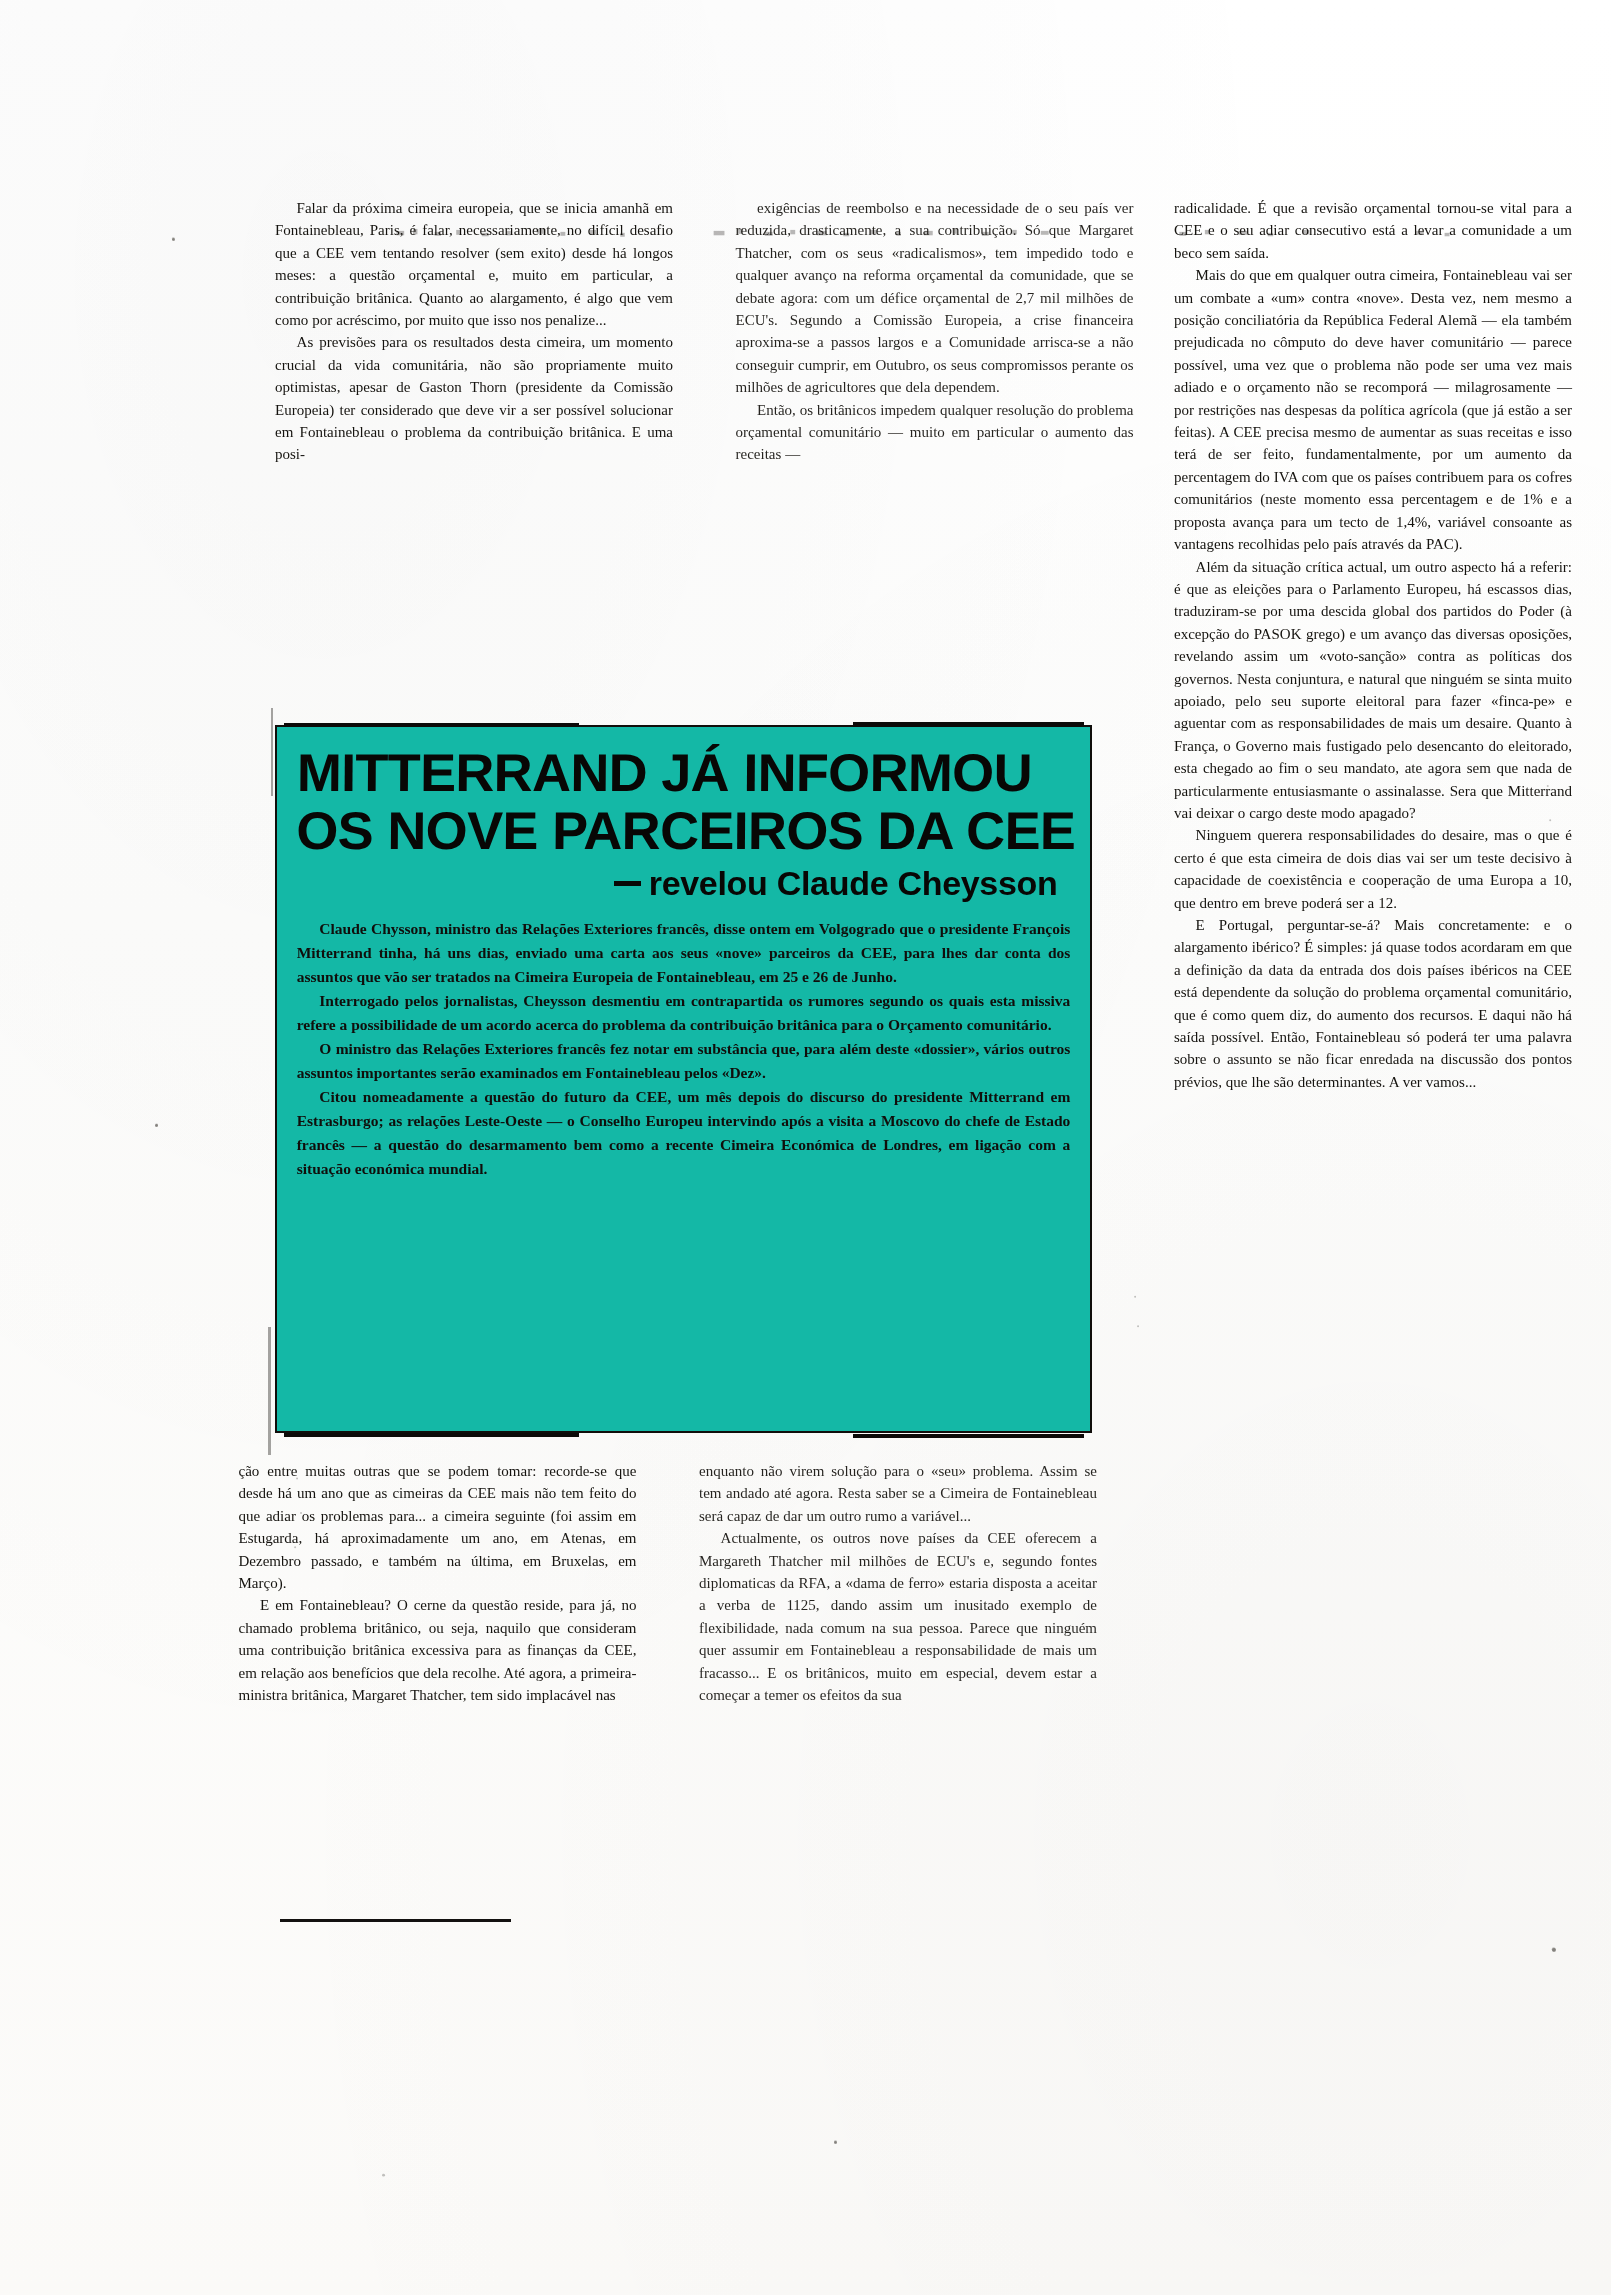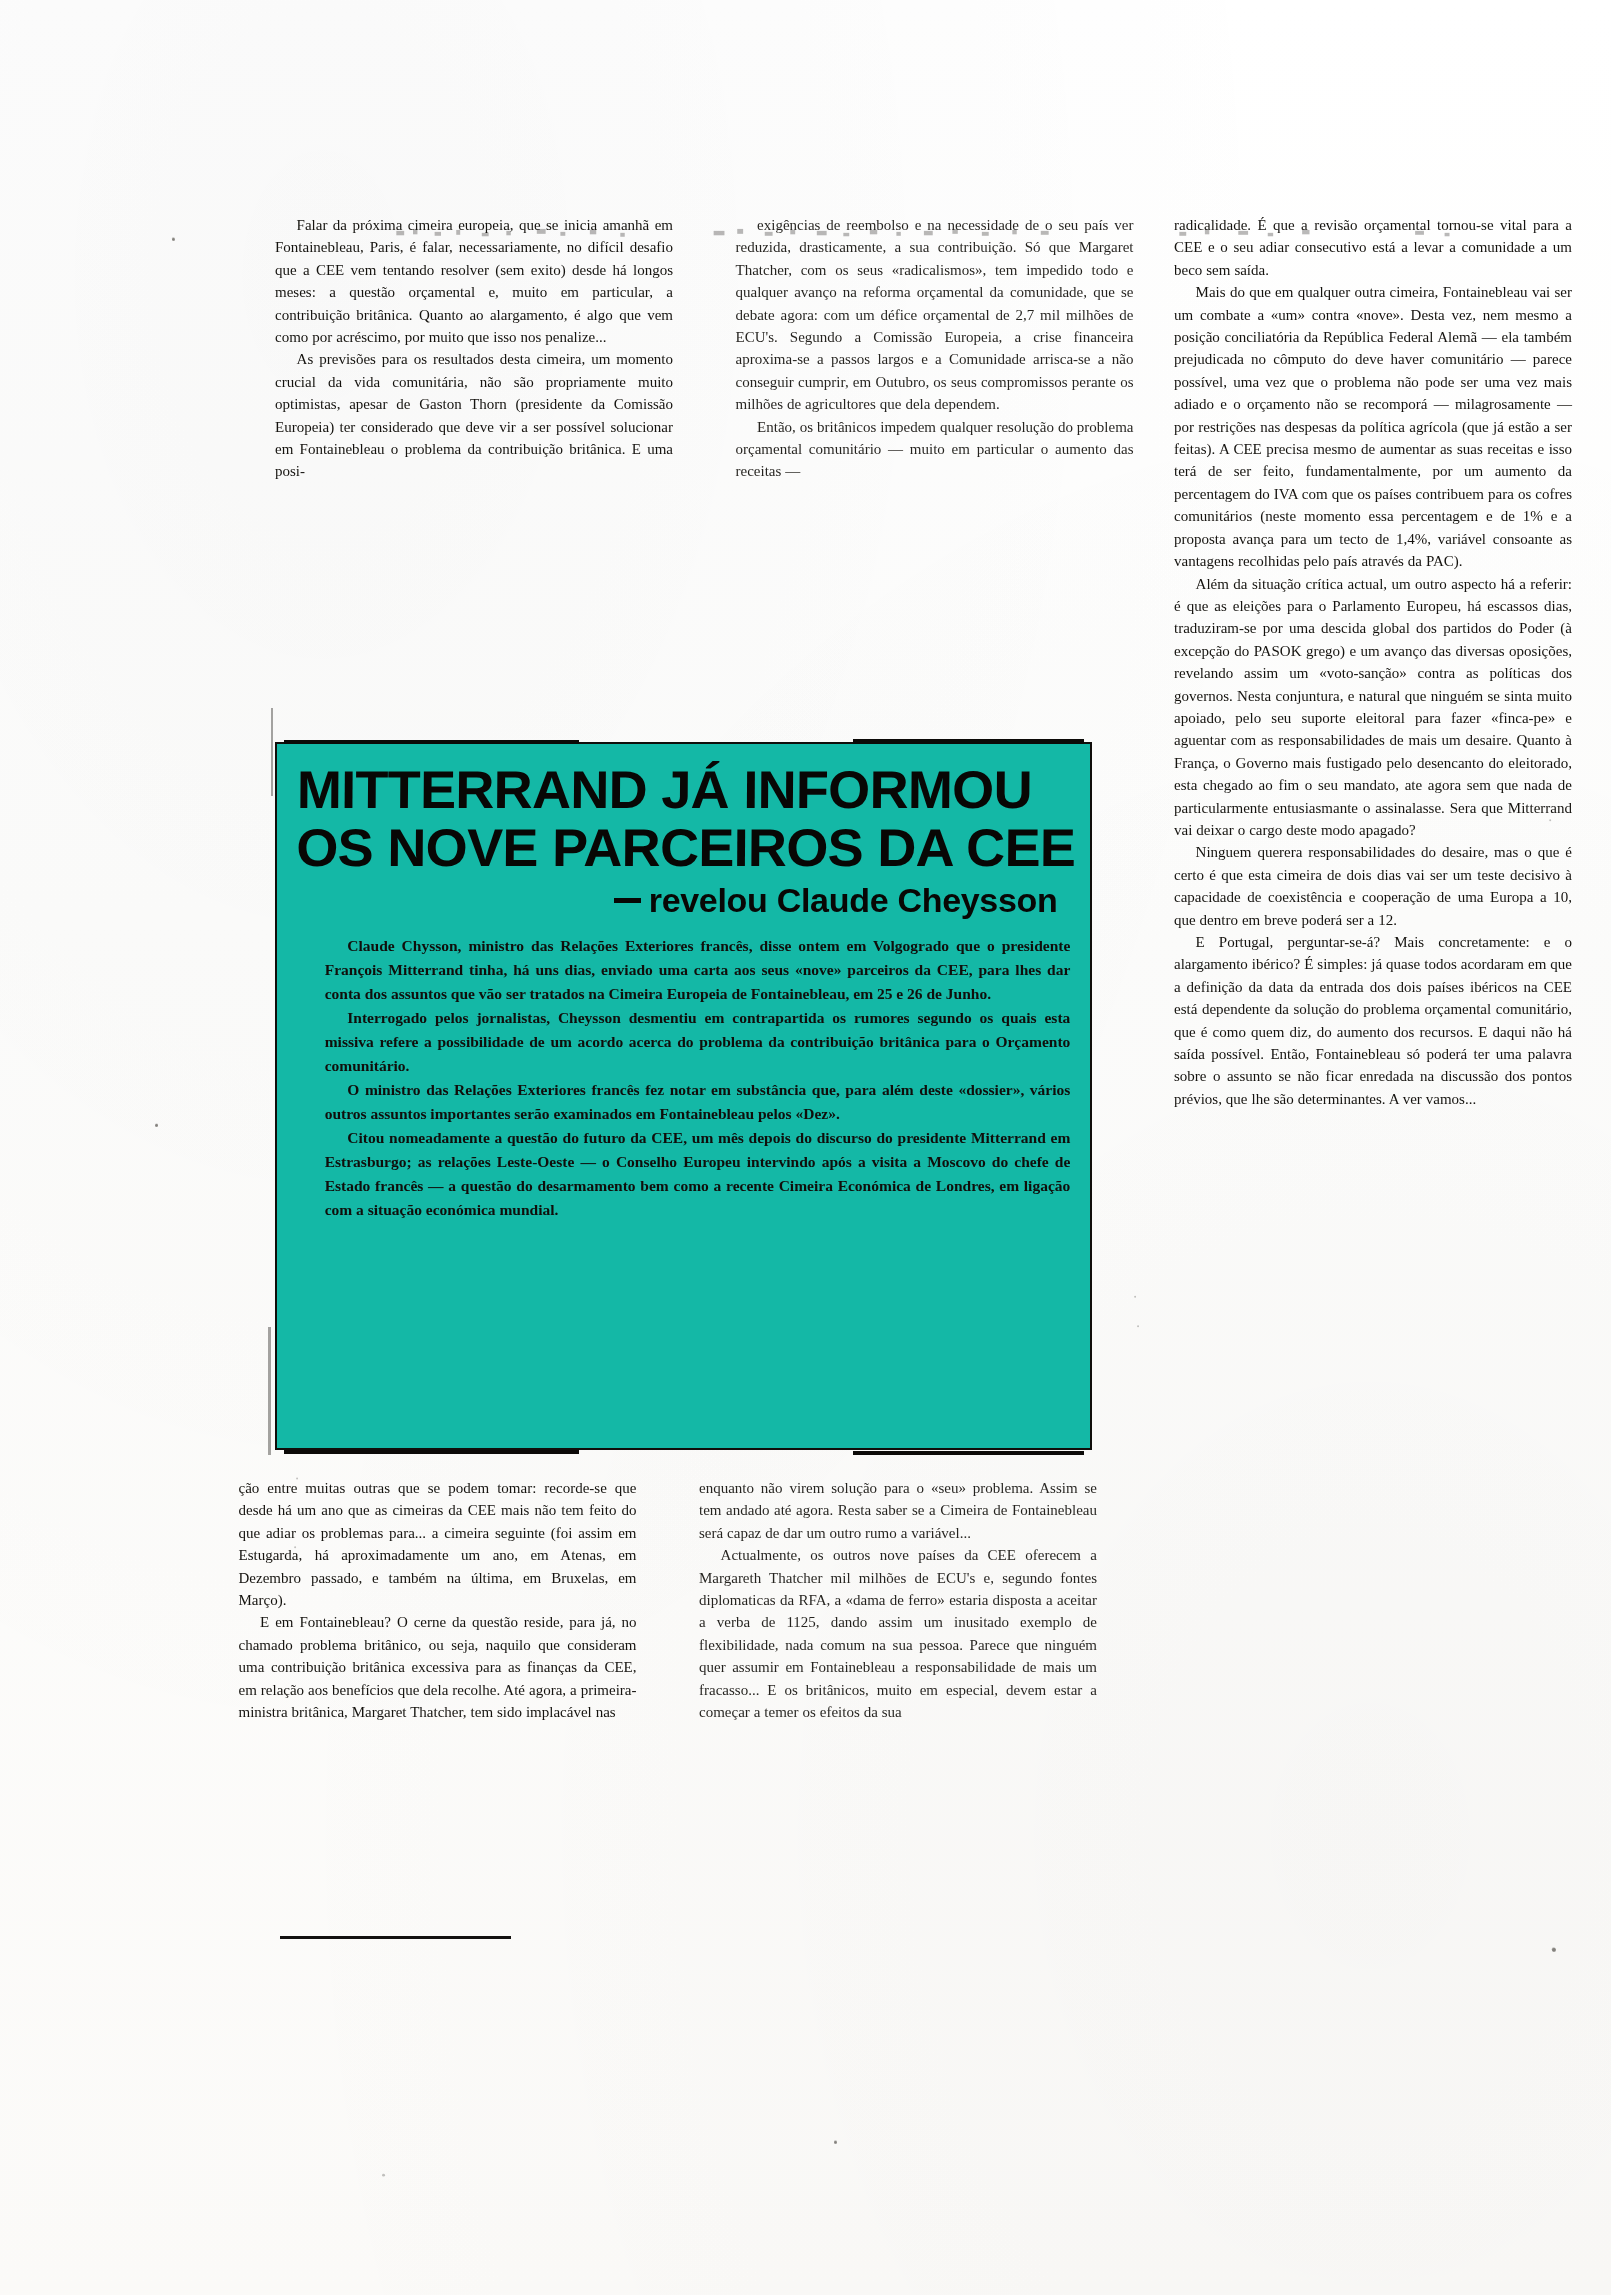--- a/index.html
+++ b/index.html
@@ -31,21 +31,21 @@
     position: absolute;
     inset: 0;
     pointer-events: none;
     opacity: .55;
   }
 
   
   #page {
     position: absolute;
     left: 275px;
-    top: 214px;
+    top: 197px;
     width: 1297px;
     height: 1759px;
     padding-left: 40px;
   }
 
   
   .band {
     position: absolute;
     display: flex;
     gap: 26.5px;
@@ -150,21 +150,20 @@
     margin-bottom: 3.9px;
   }
 
   .lead-text {
     font-family: "Liberation Serif", serif;
     font-size: 15.5px;
     line-height: 24px;
     text-align: justify;
     color: #100e0b;
     font-weight: 600;
-    margin-left: 28px;
   }
   .lead-text p { margin: 0; text-indent: 22.6px; }
 
   
   #band-bottom {
     left: 0;
     top: 1263px;
     width: 822px;
     justify-content: flex-end;
   }

